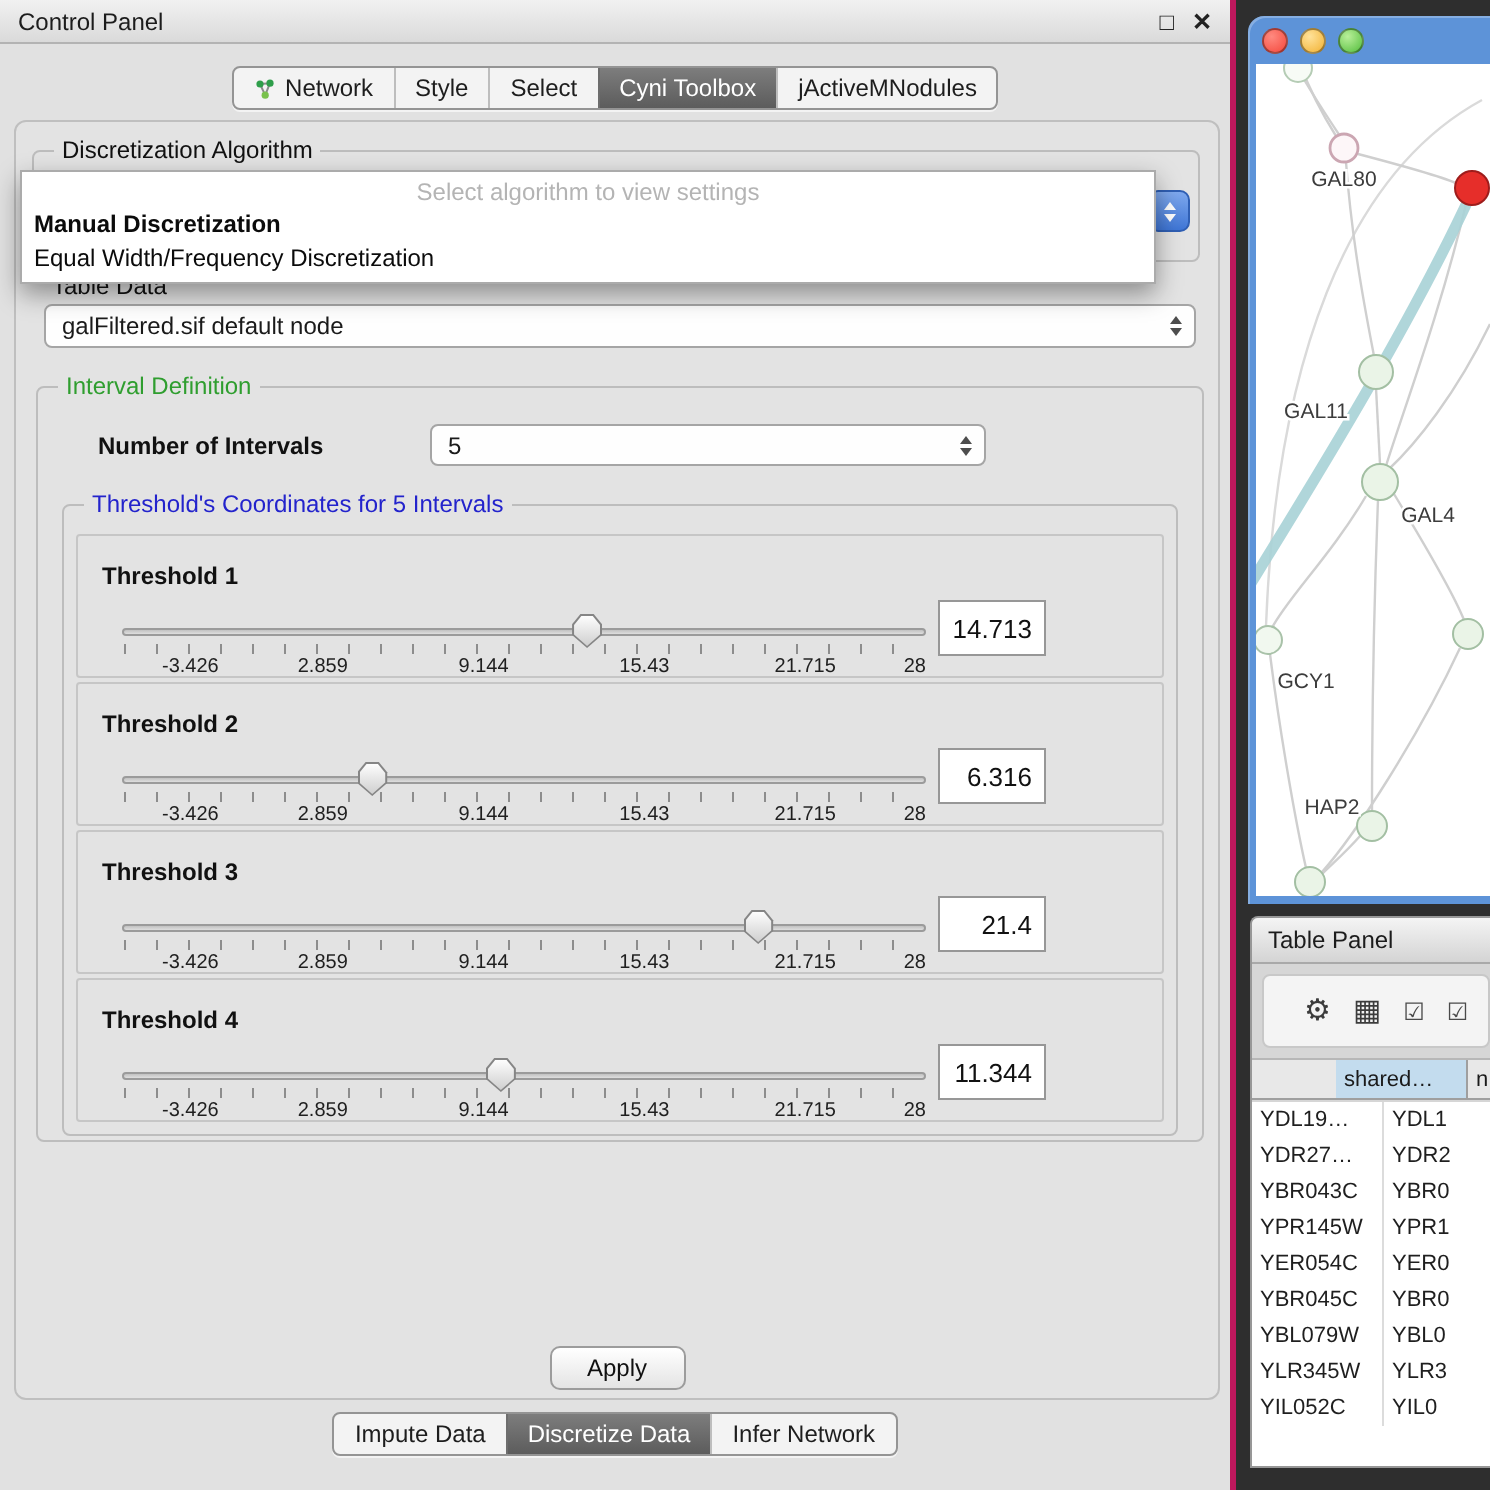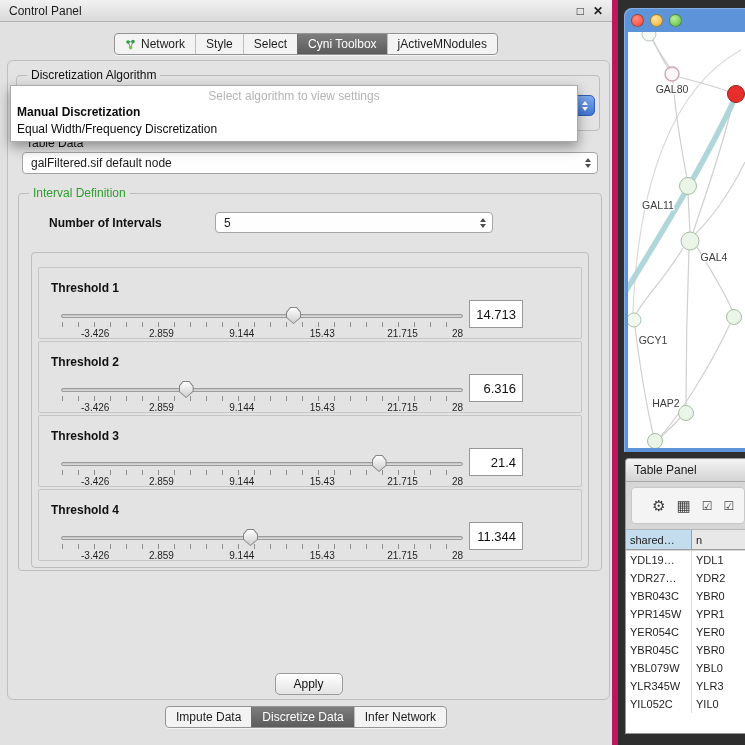--- a/index.html
+++ b/index.html
@@ -6,21 +6,21 @@
   html,body { margin:0; padding:0; }
   body {
     width:745px; height:745px; position:relative; overflow:hidden;
     background:#333; font-family:"Liberation Sans", sans-serif;
     -webkit-font-smoothing:antialiased;
   }
 
   
   .control-panel {
     position:absolute; left:0; top:0; width:618px; height:745px;
-    background:#e1e1e1; border-right:6px solid #be185d;
+    background:#e1e1e1; border-right:3px solid #be185d;
   }
   .cp-titlebar {
     height:22px; background:linear-gradient(#f1f1f1,#dadada);
     border-bottom:1px solid #b3b3b3; display:flex; align-items:center;
     padding:0 9px; font-size:12px; color:#1c1c1c;
   }
   .cp-title { flex:1; }
   .tb-icon { margin-left:9px; font-size:12px; color:#222; line-height:1; }
   .tb-icon.close { font-weight:bold; }
 
@@ -136,21 +136,21 @@
     background:#d6d6d6; border:1px solid #979797; border-right:none; border-radius:4px 0 0 0; overflow:hidden;
   }
   .tp-titlebar { height:23px; background:linear-gradient(#f4f4f4,#d4d4d4); border-bottom:1px solid #a9a9a9;
     font-size:12px; color:#1c1c1c; display:flex; align-items:center; padding-left:8px; }
   .tp-toolbar { height:48px; border-bottom:1px solid #b7b7b7; padding:5px 0 5px 5px; }
   .tp-tools { height:100%; background:#f4f4f4; border:1px solid #c8c8c8; border-radius:4px;
     display:flex; align-items:center; gap:11px; padding-left:20px; overflow:hidden; }
   .tp-ic { font-size:15px; color:#3c3c3c; line-height:1; }
   .tp-ic.small { font-size:12px; color:#4a4a4a; }
   .tp-header { display:flex; height:20px; background:#e8e8e8; border-bottom:1px solid #9f9f9f; font-size:11px; color:#1b1b1b; }
-  .tp-header .col1 { width:66px; background:#c3dcee; border-right:1px solid #9f9f9f; display:flex; align-items:center; padding-left:4px; overflow:hidden; white-space:nowrap; }
+  .tp-header .col1 { width:66px; background:#c3dcee; border-right:1px solid #9f9f9f; display:flex; align-items:center; padding-left:4px; overflow:hidden; white-space:nowrap;margin-left:42px; }
   .tp-header .col2 { flex:1; display:flex; align-items:center; padding-left:4px; overflow:hidden; white-space:nowrap; }
   .tp-body { position:absolute; left:0; right:0; top:92px; bottom:0; background:#fff; overflow:hidden; }
   .tp-row { display:flex; height:18px; font-size:11px; color:#1f1f1f; align-items:center; }
   .tp-row .col1 { width:66px; padding-left:4px; border-right:1px solid #dcdcdc; overflow:hidden; white-space:nowrap; height:100%; display:flex; align-items:center; }
   .tp-row .col2 { flex:1; padding-left:4px; overflow:hidden; white-space:nowrap; height:100%; display:flex; align-items:center; }
 </style>
 </head>
 <body>
 
 <div class="control-panel">
@@ -220,20 +220,21 @@
       <div class="count-label">Number of Intervals</div>
       <div class="combo count-combo">
         <span>5</span>
         <span class="arrows">
           <span class="tri-up"></span>
             <span class="tri-down"></span>
         </span>
       </div>
 
       <div class="groupbox thr-group">
+        <span class="legend blue">Threshold's Coordinates for 5 Intervals</span>
 
         <div class="thr-panel t0">
           <div class="thr-label">Threshold 1</div>
           <div class="slider">
             <div class="track"></div>
             <div class="thumb" style="left: 57.72%;"></div>
             <div class="ticks"></div>
             <div class="scale">
               <span class="p0">-3.426</span>
               <span class="p1">2.859</span>

